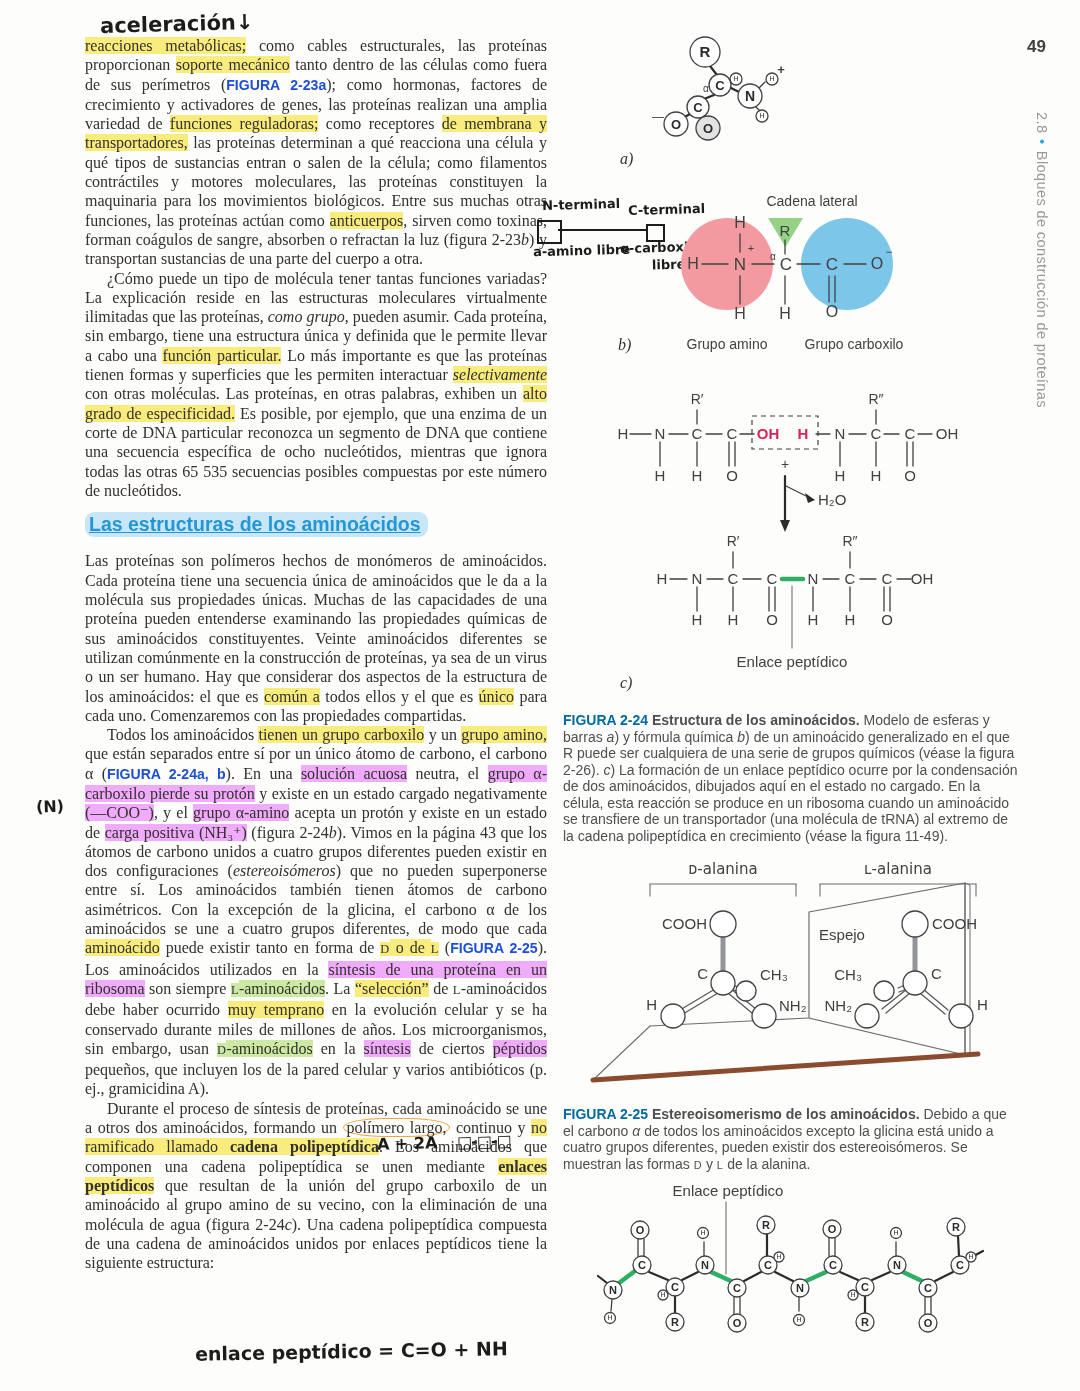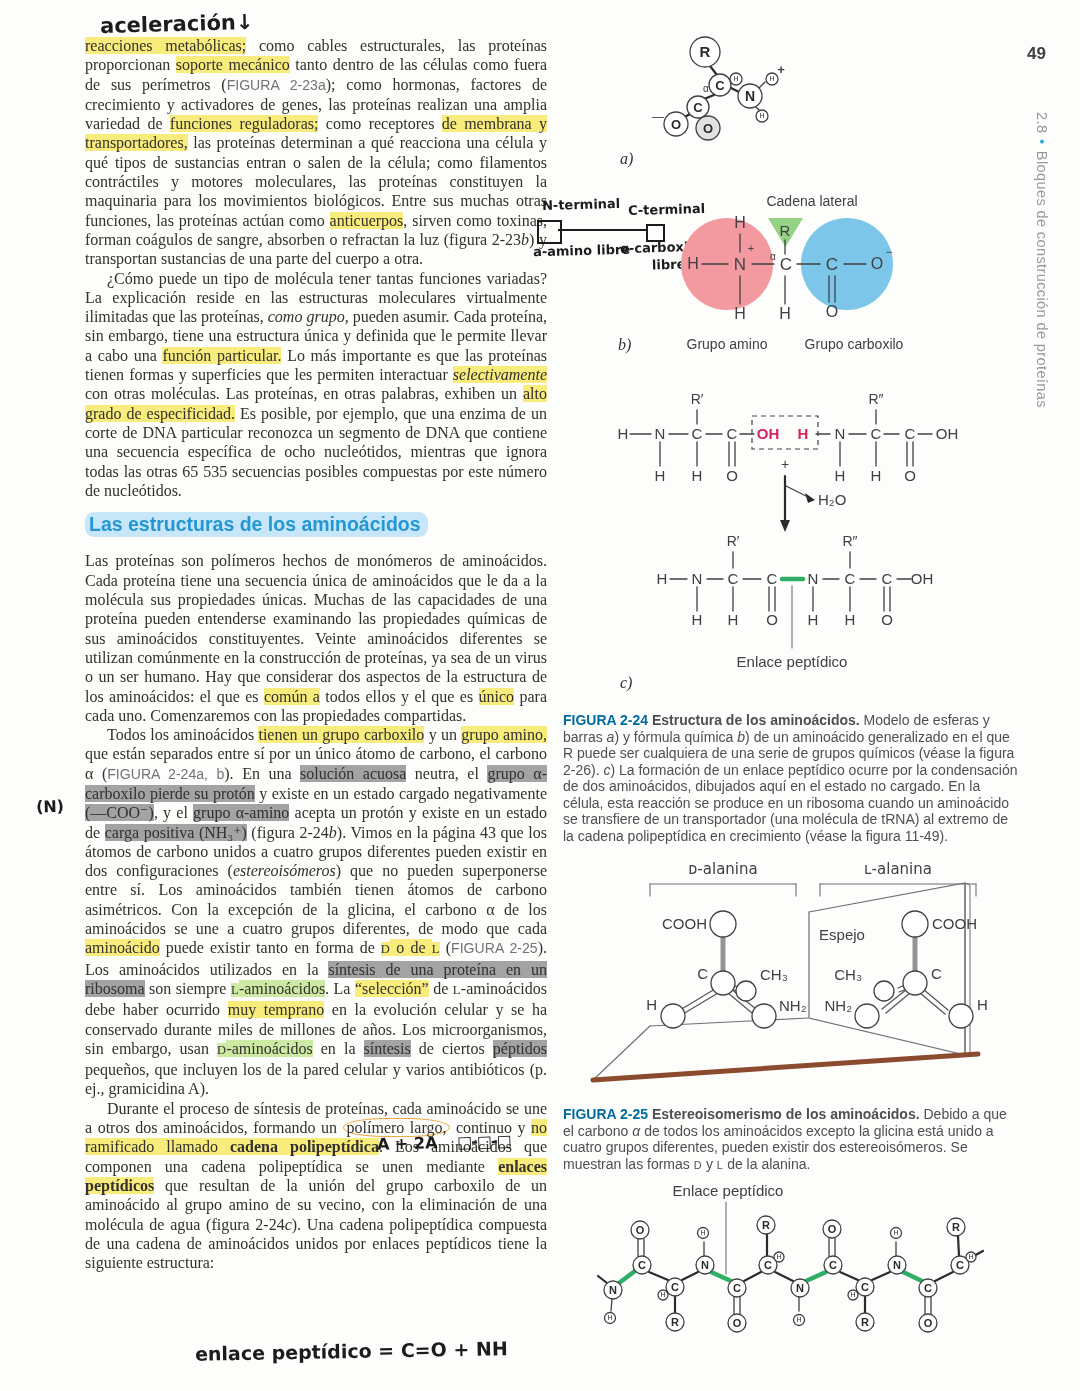--- a/index.html
+++ b/index.html
@@ -4,45 +4,45 @@
 <style>
   html,body{margin:0;padding:0;background:#e8e8e8;}
   .page{position:relative;width:1080px;height:1391px;background:#fdfdfb;overflow:hidden;
         font-family:"Liberation Serif","DejaVu Serif",serif;color:#33302e;}
   
   .text-col{position:absolute;left:85px;top:36px;width:462px;text-align:justify;
             font-size:16px;line-height:19.3px;hyphens:auto;}
   .para{margin:0;}
   .para.indent{text-indent:22px;}
   .section-heading{margin:15px 0 17px 0;font-family:"Liberation Sans",sans-serif;
-            font-size:19.5px;font-weight:bold;color:#2496d3;}
+            font-size:19.5px;font-weight:bold;color:#2496d3;text-decoration:underline;}
   .section-heading span{background:#c7e7f8;border-radius:9px;padding:1px 7px 2px 4px;}
   
   .seg-y{background:#f8ec7d;}
-  .seg-o{background:#a3a3a3;}
+  .seg-o{background:#f0abfc;}
   .seg-g{background:#cdeaa4;}
   .seg-b{font-weight:bold;text-align:center;}
   .seg-i{font-style:italic;}
   .seg-sc{font-size:0.78em;letter-spacing:0.4px;}
-  .seg-fig{font-family:"Liberation Sans",sans-serif;font-weight:normal;color:#737373;font-size:0.88em;}
+  .seg-fig{font-family:"Liberation Sans",sans-serif;font-weight:bold;color:#1d4ed8;font-size:0.88em;}
   .seg-figcap{color:#0369a1;font-weight:bold;}
   .seg-circ{border:1.5px solid #eba63f;border-radius:50%/65%;padding:0 3px;}
   
   .caption{position:absolute;font-family:"Liberation Sans","DejaVu Sans",sans-serif;
            font-size:14px;line-height:16.5px;color:#4d4f53;text-align:left;}
   
   .fig-letter{position:absolute;font-family:"Liberation Serif",serif;font-style:italic;
               font-size:16px;color:#333;}
   
   .hand{position:absolute;font-family:"DejaVu Sans",sans-serif;font-weight:600;
         color:#1c1c1c;transform:rotate(-1.5deg);white-space:nowrap;}
   .hand-square{position:absolute;border:2px solid #1c1c1c;}
   .hand-line{position:absolute;height:2px;background:#1c1c1c;}
   
-  .page-number{position:absolute;right:34px;top:44px;font-family:"Liberation Sans",sans-serif;
+  .page-number{position:absolute;right:34px;top:37px;font-family:"Liberation Sans",sans-serif;
                font-weight:bold;font-size:17px;color:#414042;}
   .sidebar-vert{position:absolute;right:30px;top:112px;writing-mode:vertical-rl;
                 font-family:"Liberation Sans",sans-serif;font-size:14.5px;color:#97999c;
                 letter-spacing:0.4px;}
   .sidebar-vert .dot{color:#29abe2;margin:6px 0;}
   svg.mol{position:absolute;overflow:visible;}
 </style>
 </head>
 <body>
 

